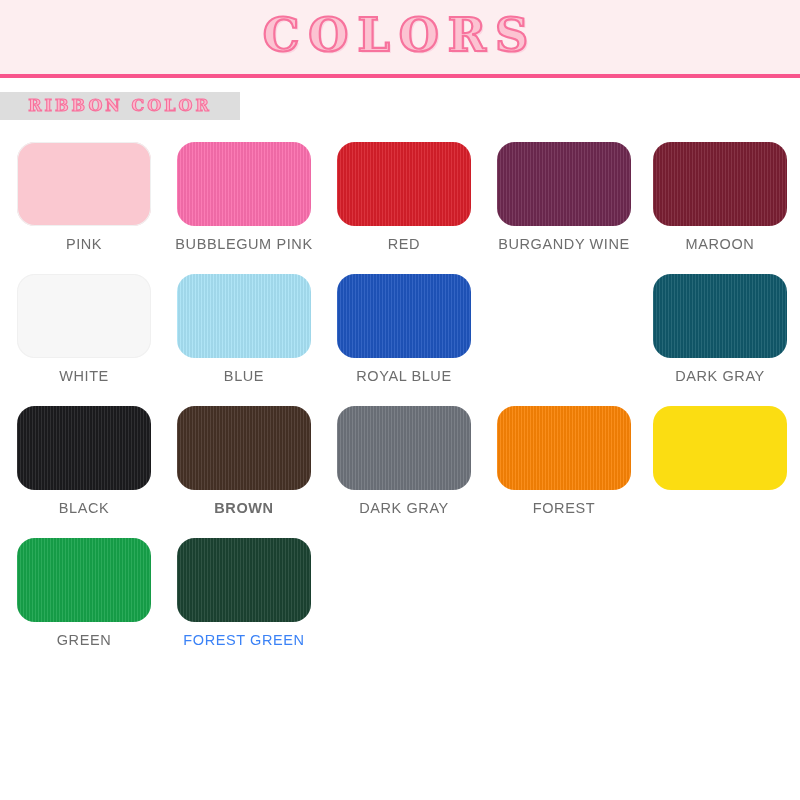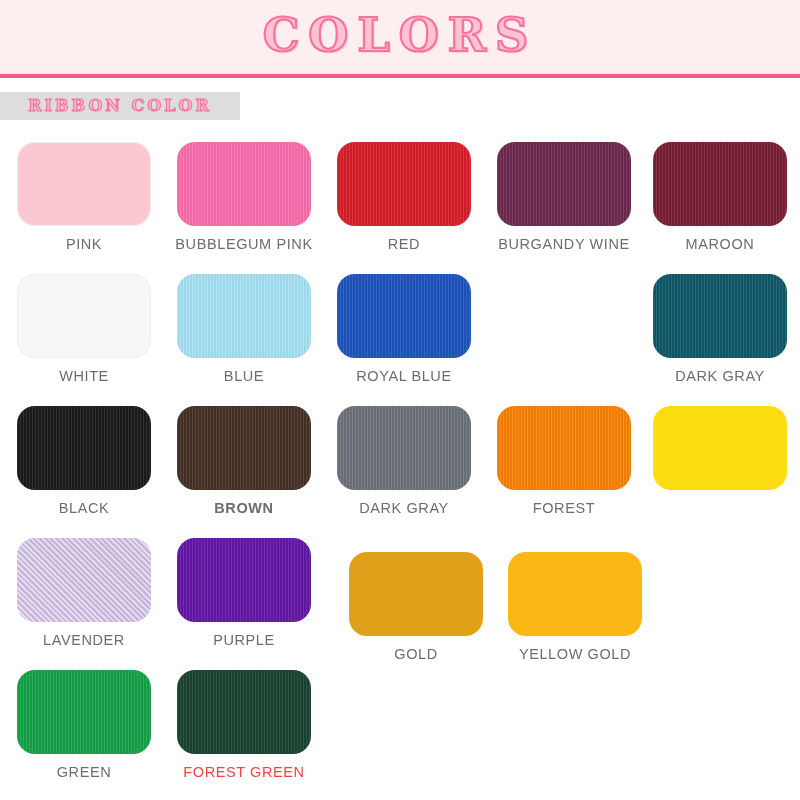--- a/index.html
+++ b/index.html
@@ -210,39 +210,21 @@
       <div class="cell" style="left: 484px; top: 0px;">
         <div class="swatch" style="background: rgb(249, 131, 5);"></div>
         <div class="label" style="color: rgb(109, 109, 109);">FOREST</div>
       </div>
       <div class="cell" style="left: 640px; top: 0px;">
         <div class="swatch plain" style="background: rgb(251, 221, 18);"></div>
       </div>
     </div>
     <div class="row">
       <div class="cell" style="left: 4px; top: 0px;">
-        <div class="swatch twill" style="background: rgb(214, 200, 232);"></div>
-        <div class="label" style="color: rgb(109, 109, 109);">LAVENDER</div>
-      </div>
-      <div class="cell" style="left: 164px; top: 0px;">
-        <div class="swatch" style="background: rgb(100, 23, 168);"></div>
-        <div class="label" style="color: rgb(109, 109, 109);">PURPLE</div>
-      </div>
-      <div class="cell" style="left: 336px; top: 14px;">
-        <div class="swatch plain" style="background: rgb(223, 160, 26);"></div>
-        <div class="label" style="color: rgb(109, 109, 109);">GOLD</div>
-      </div>
-      <div class="cell" style="left: 495px; top: 14px;">
-        <div class="swatch plain" style="background: rgb(251, 183, 19);"></div>
-        <div class="label" style="color: rgb(109, 109, 109);">YELLOW GOLD</div>
-      </div>
-    </div>
-    <div class="row">
-      <div class="cell" style="left: 4px; top: 0px;">
         <div class="swatch" style="background: rgb(22, 163, 74);"></div>
         <div class="label" style="color: rgb(109, 109, 109);">GREEN</div>
       </div>
       <div class="cell" style="left: 164px; top: 0px;">
         <div class="swatch" style="background: rgb(27, 67, 50);"></div>
-        <div class="label" style="color: #ef4444;">FOREST GREEN</div>
+        <div class="label" style="color: #3b82f6;">FOREST GREEN</div>
       </div>
     </div>
   </div>
 
 </body></html>

